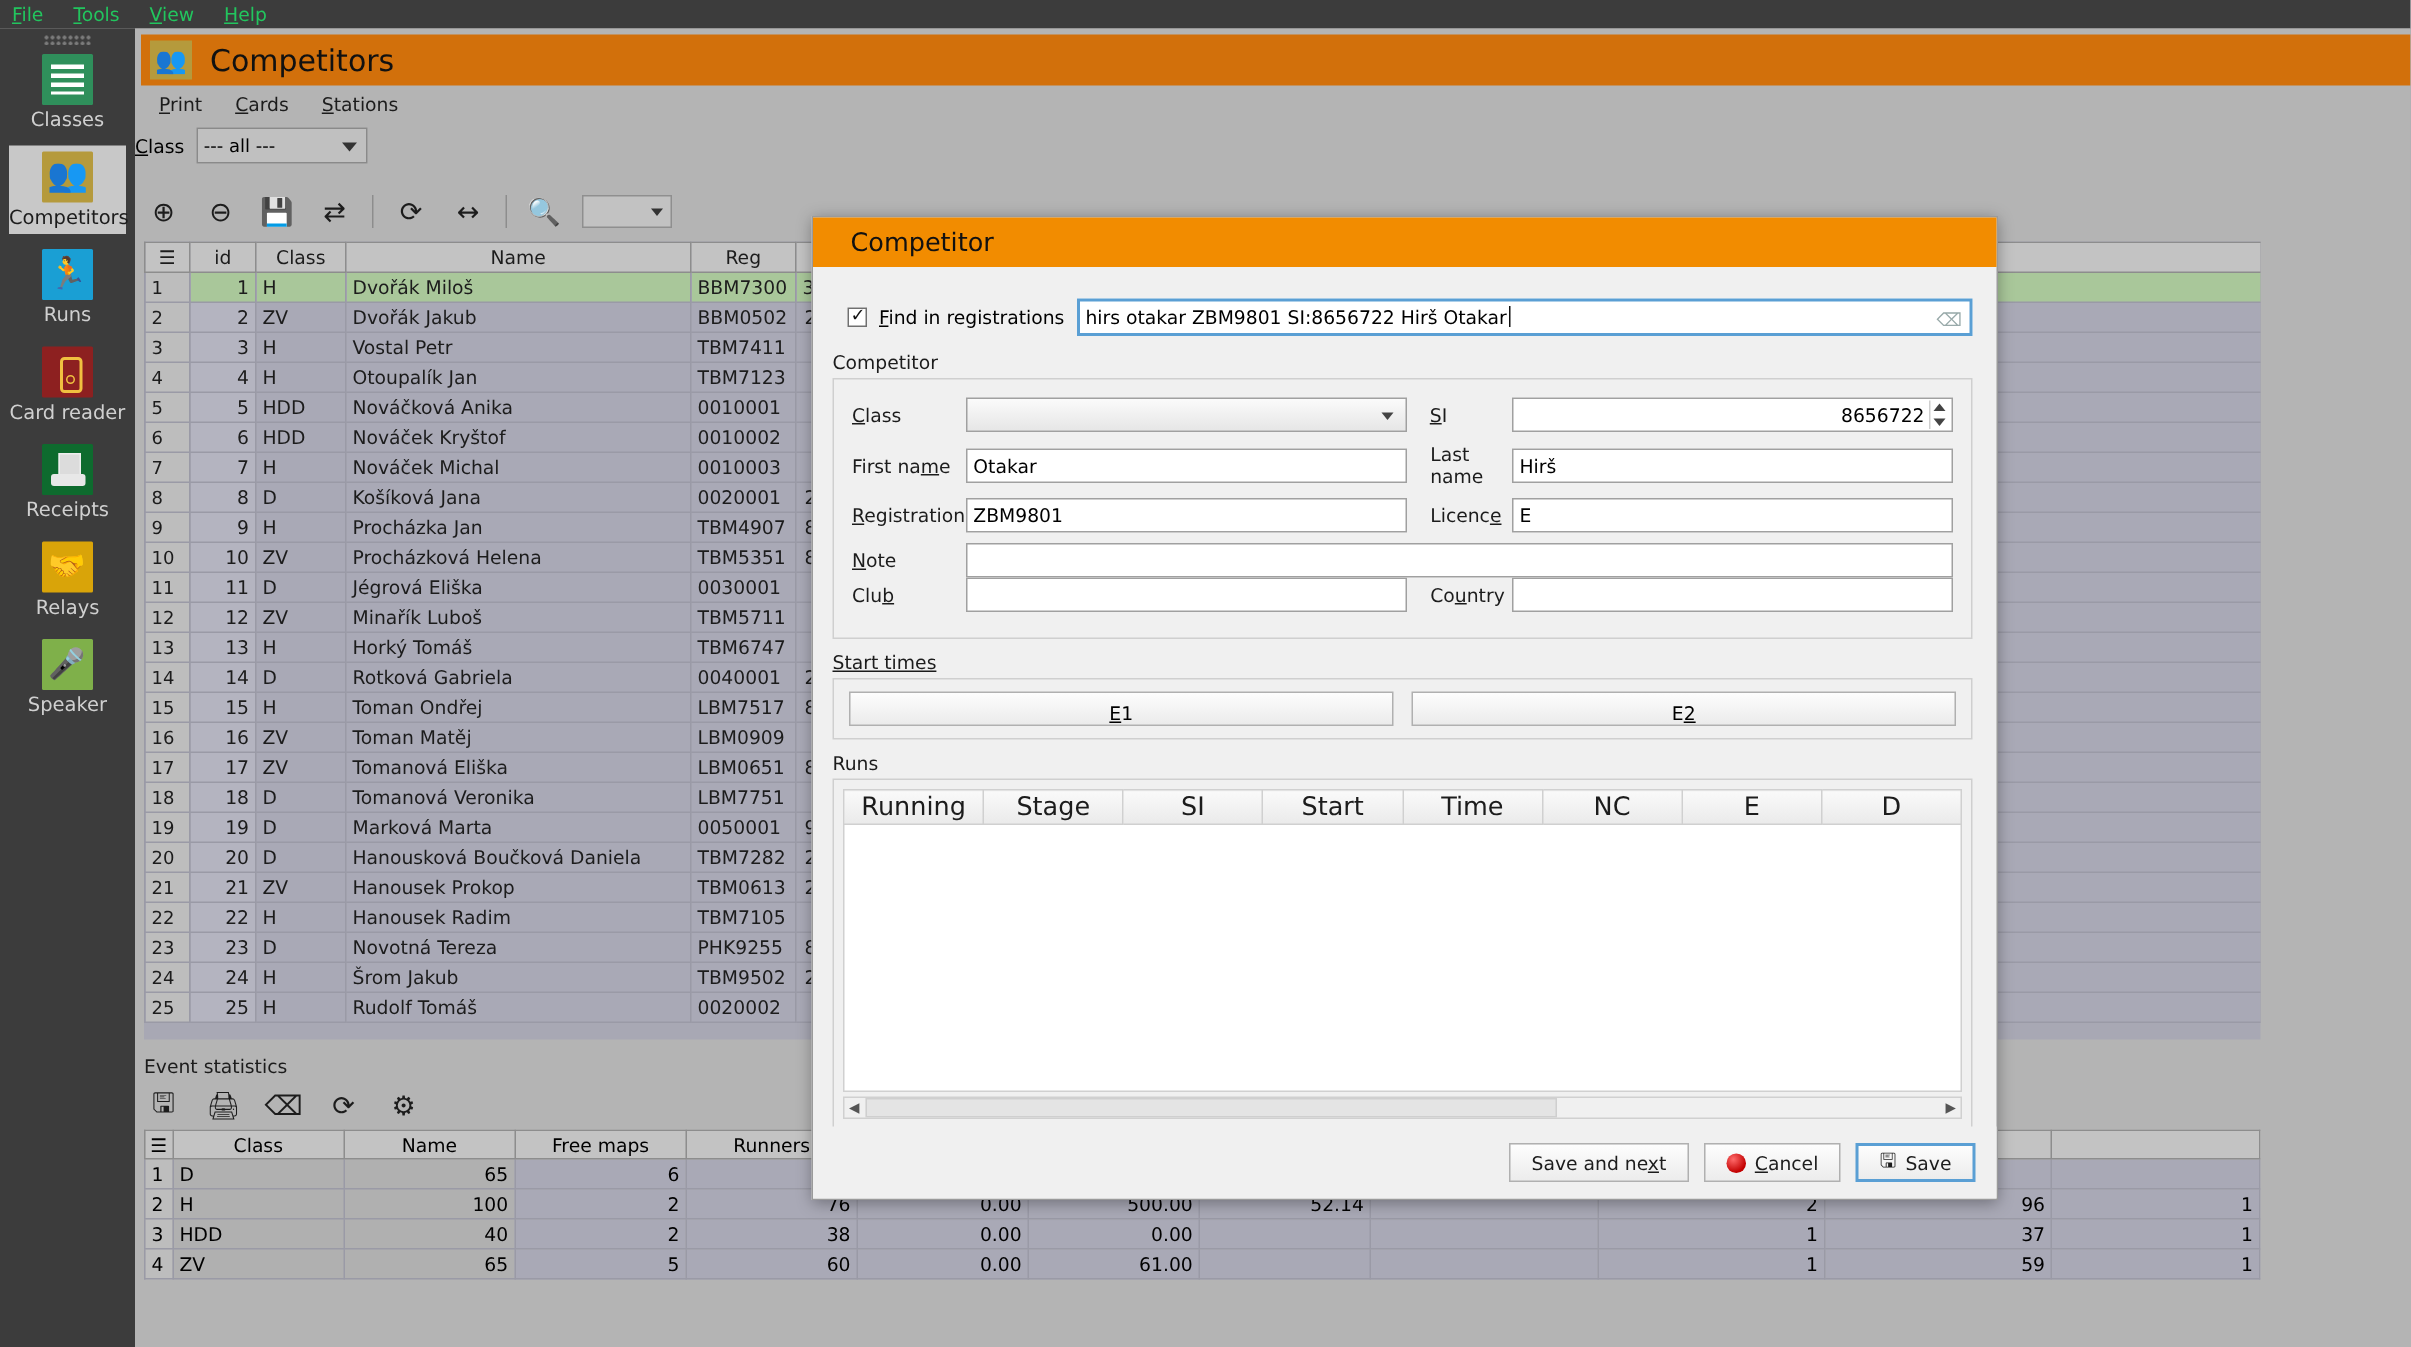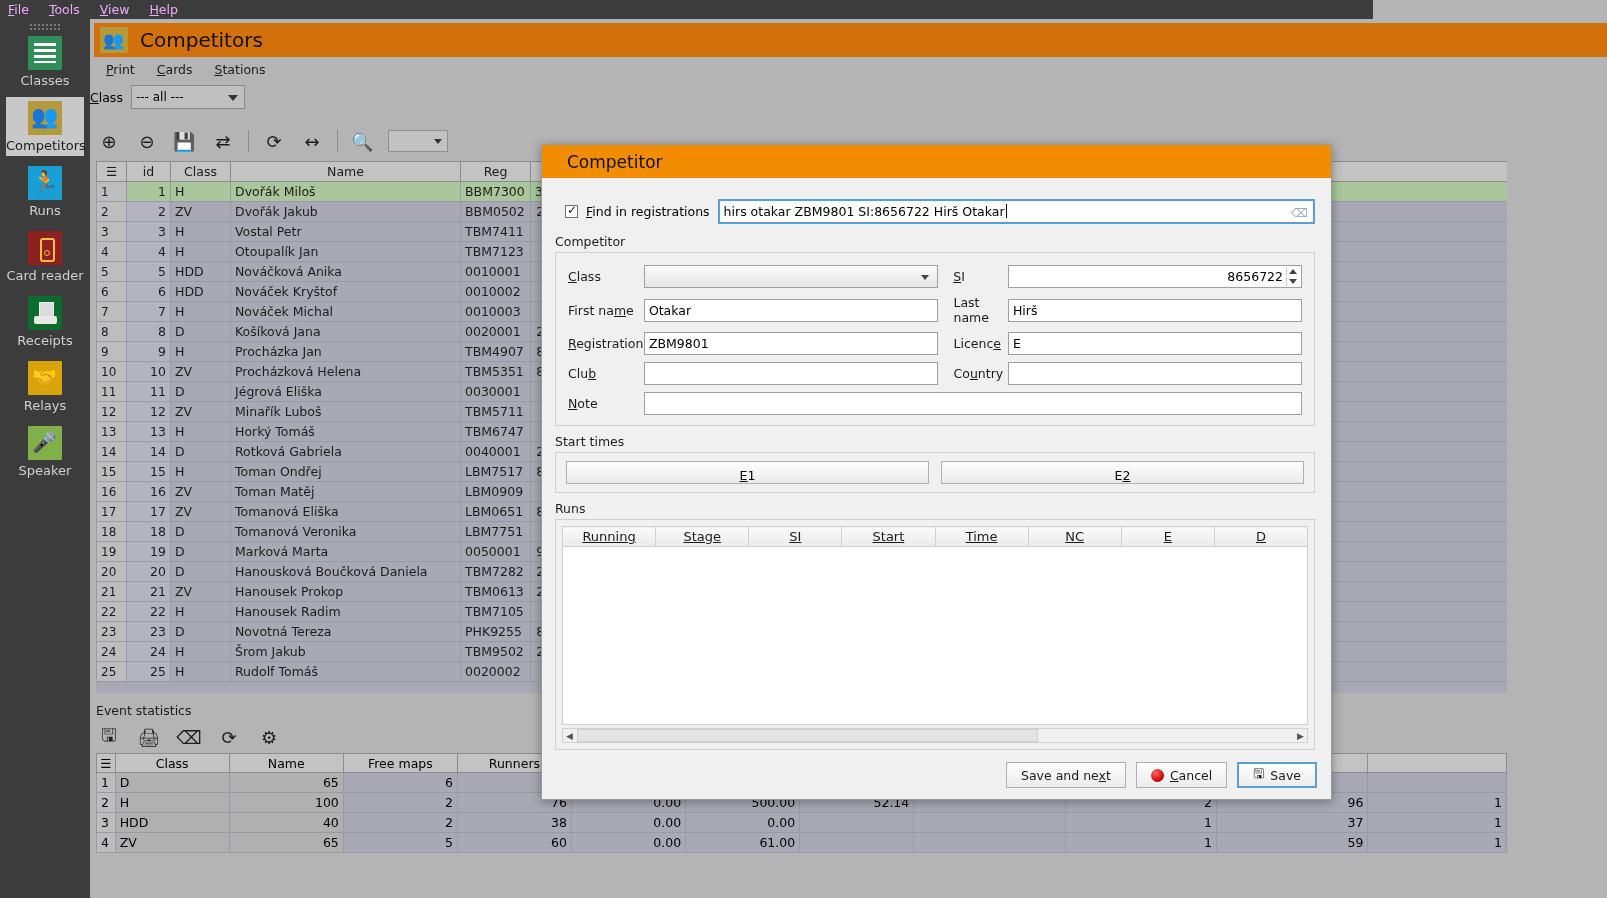--- a/index.html
+++ b/index.html
@@ -8,22 +8,22 @@
     width: 1607px; height: 898px;
     overflow: hidden;
     font-family: "DejaVu Sans", "Liberation Sans", sans-serif;
     font-size: 12px;
     background: #b4b4b4;
   }
   #root { position: relative; width: 1607px; height: 898px; }
 
   
   .menubar {
-    position: absolute; left: 0; top: 0; width: 1373px; height: 19px;
-    background: #3c3c3c; color: #f0abfc;
+    position: absolute; left: 0; top: 0; width: 1607px; height: 19px;
+    background: #3c3c3c; color: #22c55e;
     display: flex; align-items: center; padding-left: 8px; gap: 20px;
     font-size: 12.5px;
   }
   .menubar .mi { cursor: default; }
   .menubar .mi u { text-decoration: underline; }
 
   
   .sidebar {
     position: absolute; left: 0; top: 19px; width: 90px; height: 879px;
     background: #3c3c3c;
@@ -178,21 +178,21 @@
 
   .stbtns { display:flex; gap:12px; }
   .stbtn { flex:1; height:23px; border:1px solid #b0b0b0;
     background:linear-gradient(#fdfdfd,#ebebeb); display:flex; align-items:flex-end;
     justify-content:center; font-size:12.5px; }
   .stbtn u { text-decoration:underline; }
 
   .runsbox { border:1px solid #cfcfcf; background:#f0f0f0; padding:6px; }
   .runstable { width:100%; border-collapse:collapse; table-layout:fixed; background:#fff; }
   .runstable th { height:20px; background:linear-gradient(#fafafa,#eaeaea);
-    border:1px solid #d0d0d0; font-weight:normal; font-size:13px; color:#1c1c1c;text-decoration:underline; }
+    border:1px solid #d0d0d0; font-weight:normal; font-size:17px; color:#1c1c1c; }
   .runsbody { height:178px; background:#fff; border-left:1px solid #d0d0d0;
     border-right:1px solid #d0d0d0; border-bottom:1px solid #d0d0d0; }
   .hscroll { height:15px; background:#f0f0f0; border:1px solid #d0d0d0;
     display:flex; align-items:center; margin-top:3px; position:relative; }
   .hscroll .thumb { height:13px; background:#e4e4e4; border:1px solid #cfcfcf;
     margin-left:14px; width:62%; }
   .hscroll .la, .hscroll .ra { position:absolute; font-size:9px; color:#555; }
   .hscroll .la { left:3px; } .hscroll .ra { right:3px; }
 
   .dlg-footer { position:absolute; left:0; bottom:0; width:789px; height:48px;
@@ -723,41 +723,41 @@
           <div class="fin wide">
             <span>ZBM9801</span>
           </div>
           <span class="gap"></span>
           <span class="flabel" style="width:56px">Licenc<u>e</u></span>
           <div class="fin wide">
             <span>E</span>
           </div>
         </div>
 
+        <div class="frow" style="margin-bottom:0;">
+          <span class="flabel"><u>N</u>ote</span>
+          <div class="fin full">
+            <span></span>
+          </div>
+        </div>
+
         <div class="frow">
           <span class="flabel">Clu<u>b</u></span>
           <div class="fin wide">
             <span></span>
           </div>
           <span class="gap"></span>
           <span class="flabel" style="width:56px">Co<u>u</u>ntry</span>
           <div class="fin wide">
             <span></span>
           </div>
         </div>
-
-        <div class="frow" style="margin-bottom:0;">
-          <span class="flabel"><u>N</u>ote</span>
-          <div class="fin full">
-            <span></span>
-          </div>
-        </div>
-      </div>
-
-      <div class="grouplabel plain" style="margin-top:8px;">Start times</div>
+      </div>
+
+      <div class="grouplabel plain" style="margin-top:8px;text-decoration:underline;">Start times</div>
       <div class="group" style="padding:8px 10px;">
         <div class="stbtns">
           <div class="stbtn">
               <span><u>E</u>1</span>
             </div>
           <div class="stbtn">
               <span>E<u>2</u></span>
             </div>
         </div>
       </div>

